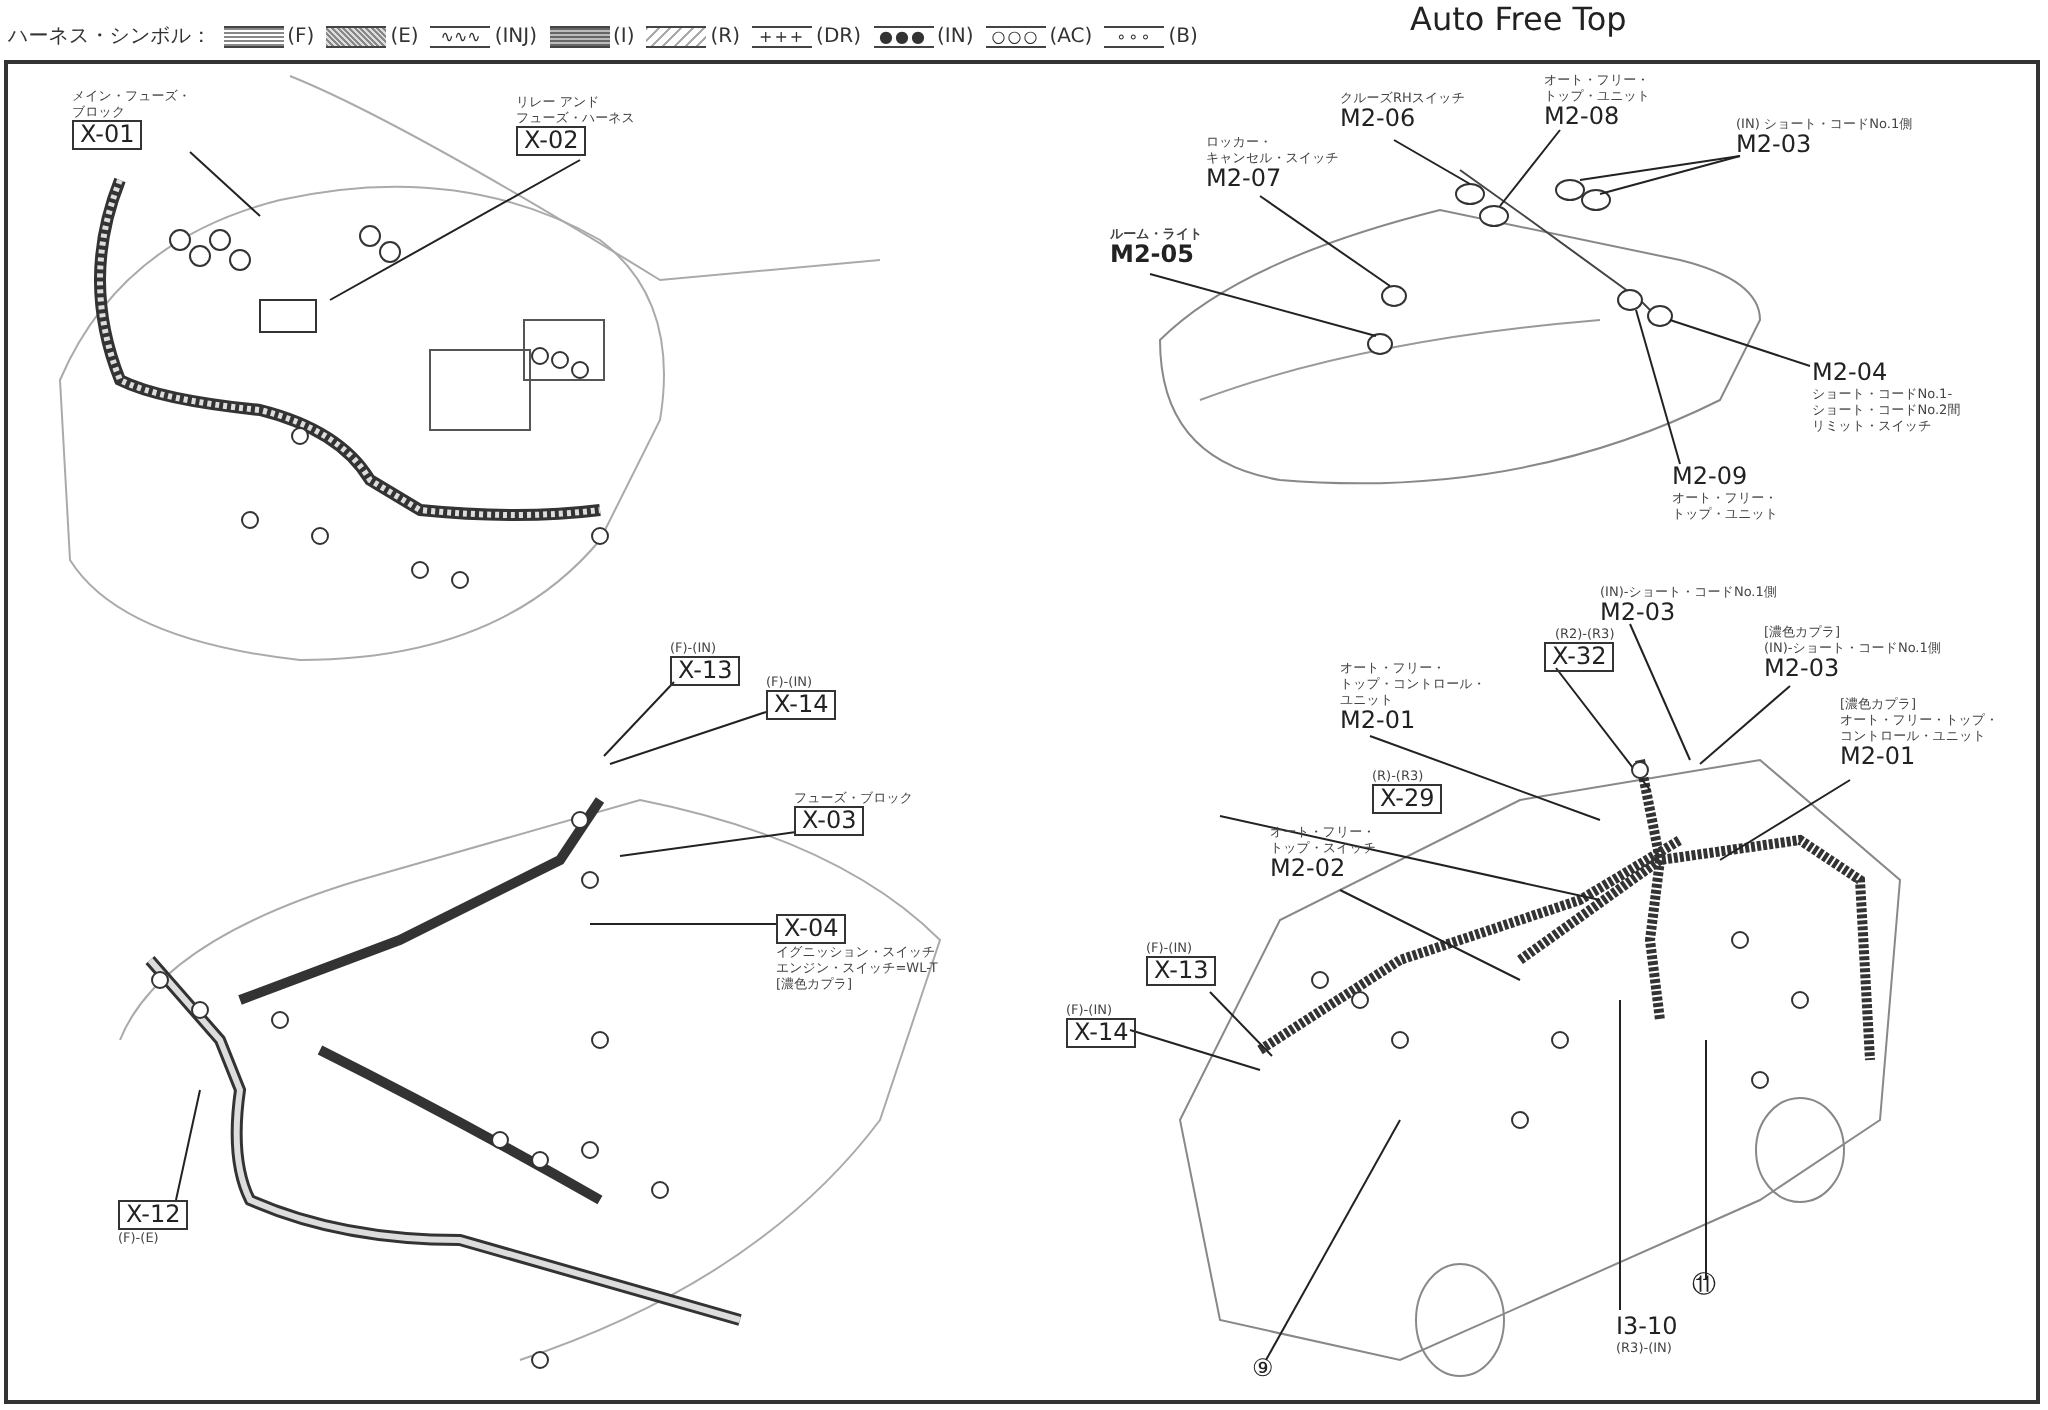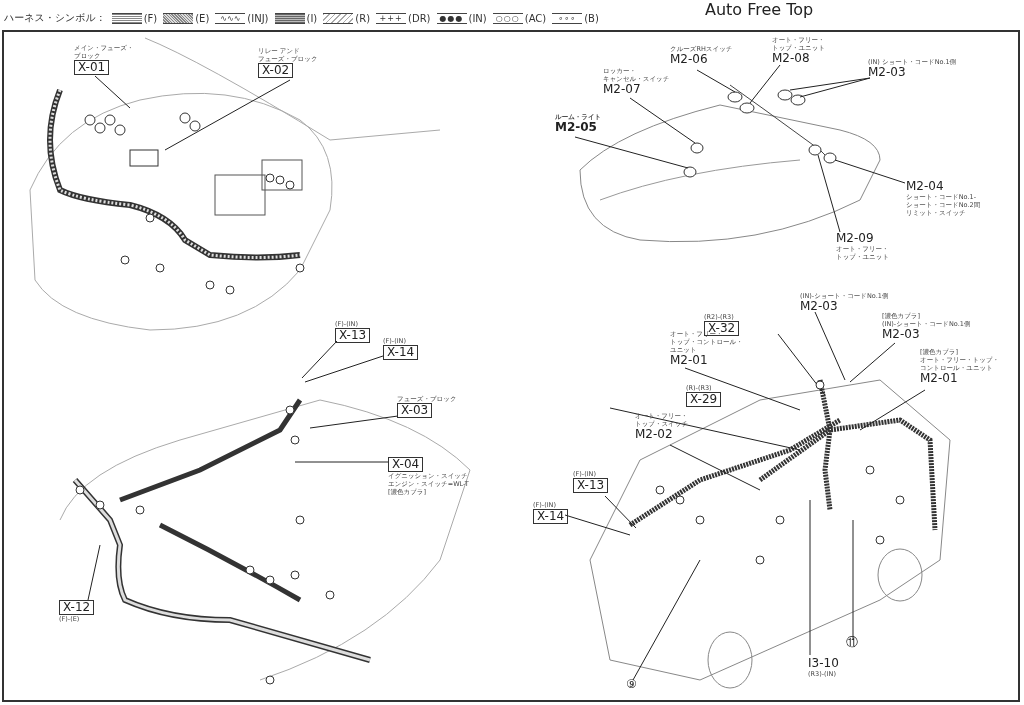--- a/index.html
+++ b/index.html
@@ -176,28 +176,28 @@
       <circle cx="760" cy="560" r="4"></circle>
         <circle cx="780" cy="520" r="4"></circle>
         <circle cx="870" cy="470" r="4"></circle>
       <circle cx="900" cy="500" r="4"></circle>
         <circle cx="880" cy="540" r="4"></circle>
         <circle cx="820" cy="385" r="4"></circle>
     </g>
   </g>
 </svg>
 
-<div class="callout" style="left:36px;top:44px;margin-left:38px;">
+<div class="callout" style="left:36px;top:44px;">
   <span class="jp">メイン・フューズ・
 ブロック</span>
   <span class="id box">X-01</span>
 </div>
 <div class="callout" style="left:258px;top:47px;">
   <span class="jp">リレー アンド
-フューズ・ブロック</span>
+フューズ・ハーネス</span>
   <span class="id box">X-02</span>
 </div>
 
 <div class="callout" style="left:670px;top:45px;">
   <span class="jp">クルーズRHスイッチ</span>
   <span class="id">M2-06</span>
 </div>
 <div class="callout" style="left:772px;top:36px;">
   <span class="jp">オート・フリー・
 トップ・ユニット</span>
@@ -248,21 +248,21 @@
 </div>
 <div class="callout" style="left:59px;top:600px;">
   <span class="id box">X-12</span>
   <span class="jp">(F)-(E)</span>
 </div>
 
 <div class="callout" style="left:800px;top:292px;">
   <span class="jp">(IN)-ショート・コードNo.1側</span>
   <span class="id">M2-03</span>
 </div>
-<div class="callout" style="left:704px;top:313px;">
+<div class="callout" style="left:772px;top:313px;text-align:right;">
   <span class="jp">(R2)-(R3)</span>
   <span class="id box">X-32</span>
 </div>
 <div class="callout" style="left:882px;top:312px;">
   <span class="jp">[濃色カプラ]
 (IN)-ショート・コードNo.1側</span>
   <span class="id">M2-03</span>
 </div>
 <div class="callout" style="left:670px;top:330px;">
   <span class="jp">オート・フリー・

